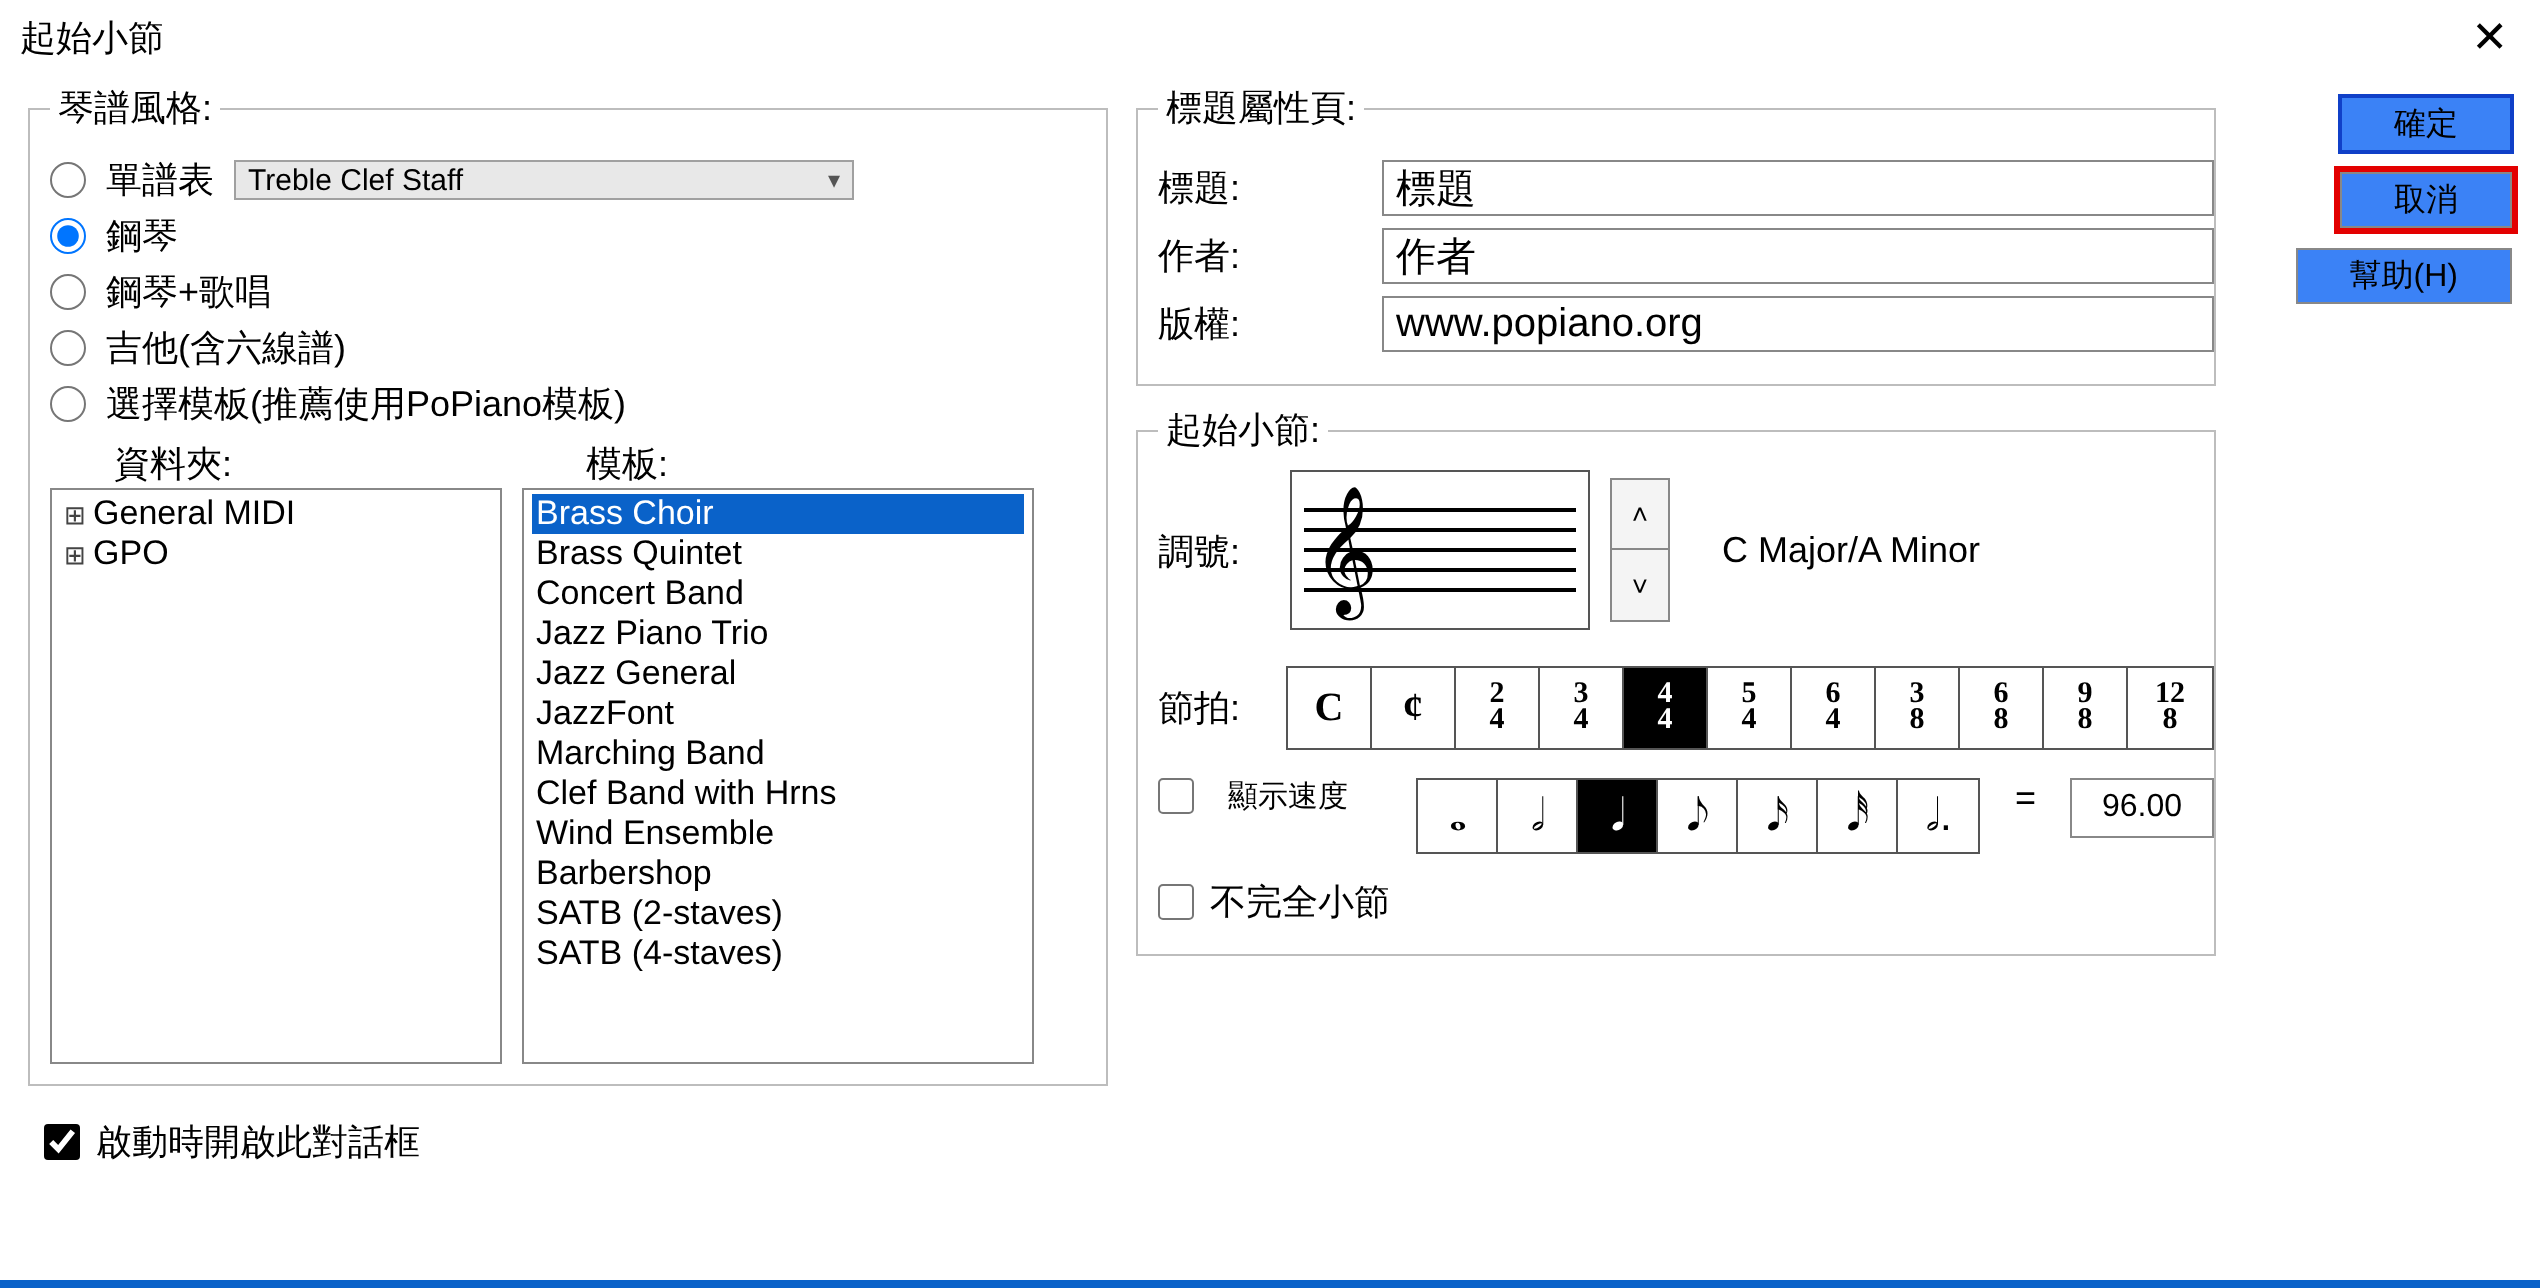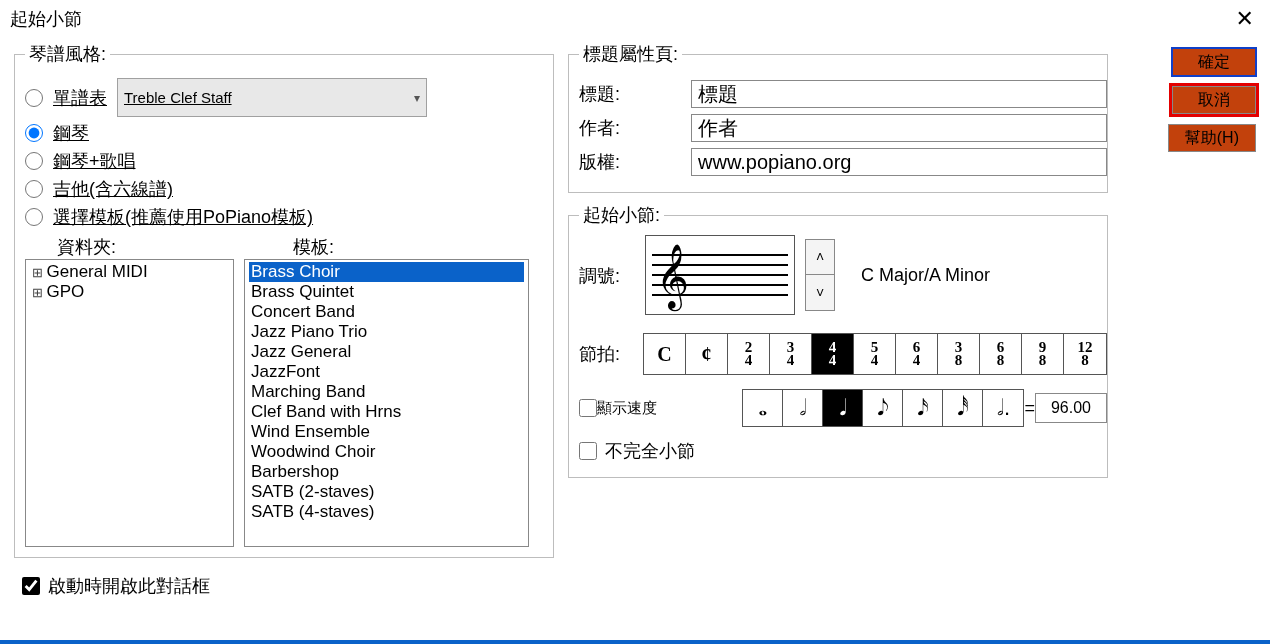--- a/index.html
+++ b/index.html
@@ -33,27 +33,27 @@
 .middle { width: 540px; }
 .right { flex: 1; display: flex; flex-direction: column; align-items: flex-end; gap: 10px; padding-top: 6px; }
 
 fieldset {
   border: 1px solid #bdbdbd;
   padding: 8px 0 10px 10px;
   margin-bottom: 10px;
 }
 legend { font-size: 18px; padding: 0 4px; }
 
-.radio-row { display: flex; align-items: center; gap: 10px; margin: 4px 0; text-decoration: underline; }
+.radio-row { display: flex; align-items: center; gap: 10px; margin: 4px 0; }
 input[type=radio] { width: 18px; height: 18px; }
 .radio-label { font-size: 18px; }
 
 .combo {
   width: 310px;
-  height: 39px;
+  height: 20px;
   border: 1px solid #a0a0a0;
   background: #e8e8e8;
   display: inline-flex;
   align-items: center;
   padding: 0 6px;
   position: relative;
 }
 .combo .caret {
   position: absolute;
   right: 6px;
@@ -67,22 +67,22 @@
 
 .two-lists { display: flex; gap: 10px; }
 .listbox {
   border: 1px solid #888;
   background: #fff;
   height: 288px;
   overflow-y: scroll;
   font-size: 17px;
   padding: 2px 4px;
 }
-.listbox.folder { width: 209px; }
-.listbox.template { width: 285px; }
+.listbox.folder { width: 226px; }
+.listbox.template { width: 256px; }
 .listbox .item { padding: 0 2px; white-space: nowrap; cursor: default; }
 .listbox .item.tree::before { content: "⊞ "; color: #444; font-size: 13px; }
 .listbox .item.selected { background: #0a62c9; color: #fff; }
 
 .prop-row { display: flex; align-items: center; margin: 6px 0; }
 .prop-row .plabel { width: 112px; font-size: 18px; }
 .prop-row input[type=text] {
   flex: 1;
   height: 28px;
   border: 1px solid #888;
@@ -115,38 +115,38 @@
 .ts-btns .ts {
   width: 42px; height: 40px; border-right: 1px solid #555;
   display: flex; align-items: center; justify-content: center;
   font-family: "Times New Roman", serif; font-weight: bold; font-size: 20px;
   background: #fff; cursor: default;
 }
 .ts-btns .ts:last-child { border-right: none; }
 .ts-btns .ts.sel { background: #000; color: #fff; }
 .frac { display: flex; flex-direction: column; line-height: 0.9; font-size: 15px; text-align: center; }
 
-.tempo-row { display: flex; align-items: center; gap: 0; margin-top: 14px; }
+.tempo-row { display: flex; align-items: flex-start; gap: 17px; margin-top: 14px; }
 input[type=checkbox] { width: 18px; height: 18px; }
 .note-btns { display: flex; border: 1px solid #555; margin-left: auto; }
 .note-btns .nb {
   width: 40px; height: 36px; border-right: 1px solid #555;
   display: flex; align-items: center; justify-content: center;
   font-size: 22px; background: #fff; cursor: default;
 }
 .note-btns .nb:last-child { border-right: none; }
 .note-btns .nb.sel { background: #000; color: #fff; }
 .tempo-eq { font-size: 18px; }
 .tempo-val { width: 72px; height: 30px; border: 1px solid #888; text-align: center; font-size: 16px; }
 
 .chk-row { display: flex; align-items: center; gap: 8px; margin-top: 12px; font-size: 18px; }
 
 .btn {
-  min-width: 84px; height: 28px; border: 1px solid #888; background: #c2410c;
-  font-size: 16px; padding: 0 16px; cursor: default;
+  min-width: 84px; height: 28px; border: 1px solid #888; background: #3b82f6;
+  font-size: 16px; padding: 0 26px; cursor: default;
 }
 .btn.ok { outline: 2px solid #1040c8; outline-offset: -1px; }
 .btn.highlight { outline: 3px solid #e30000; outline-offset: 0; }
 
 .footer-check { padding: 0 0 8px 22px; display: flex; align-items: center; gap: 8px; font-size: 18px; }
 .footer-check input { accent-color: #000; }
 .footer-bar { height: 4px; background: #0a62c9; position: absolute; left: 0; right: 0; bottom: 0; }
 </style>
 </head>
 <body>
@@ -199,21 +199,20 @@
         <div class="listbox template" id="template-list">
             <div class="item selected">Brass Choir</div>
             <div class="item">Brass Quintet</div>
             <div class="item">Concert Band</div>
             <div class="item">Jazz Piano Trio</div>
             <div class="item">Jazz General</div>
             <div class="item">JazzFont</div>
             <div class="item">Marching Band</div>
             <div class="item">Clef Band with Hrns</div>
             <div class="item">Wind Ensemble</div>
-            <div class="item">Woodwind Choir</div>
             <div class="item">Barbershop</div>
             <div class="item">SATB (2-staves)</div>
             <div class="item">SATB (4-staves)</div>
           </div>
       </div>
     </fieldset>
   </div>
 
   <div class="middle">
     <fieldset>

